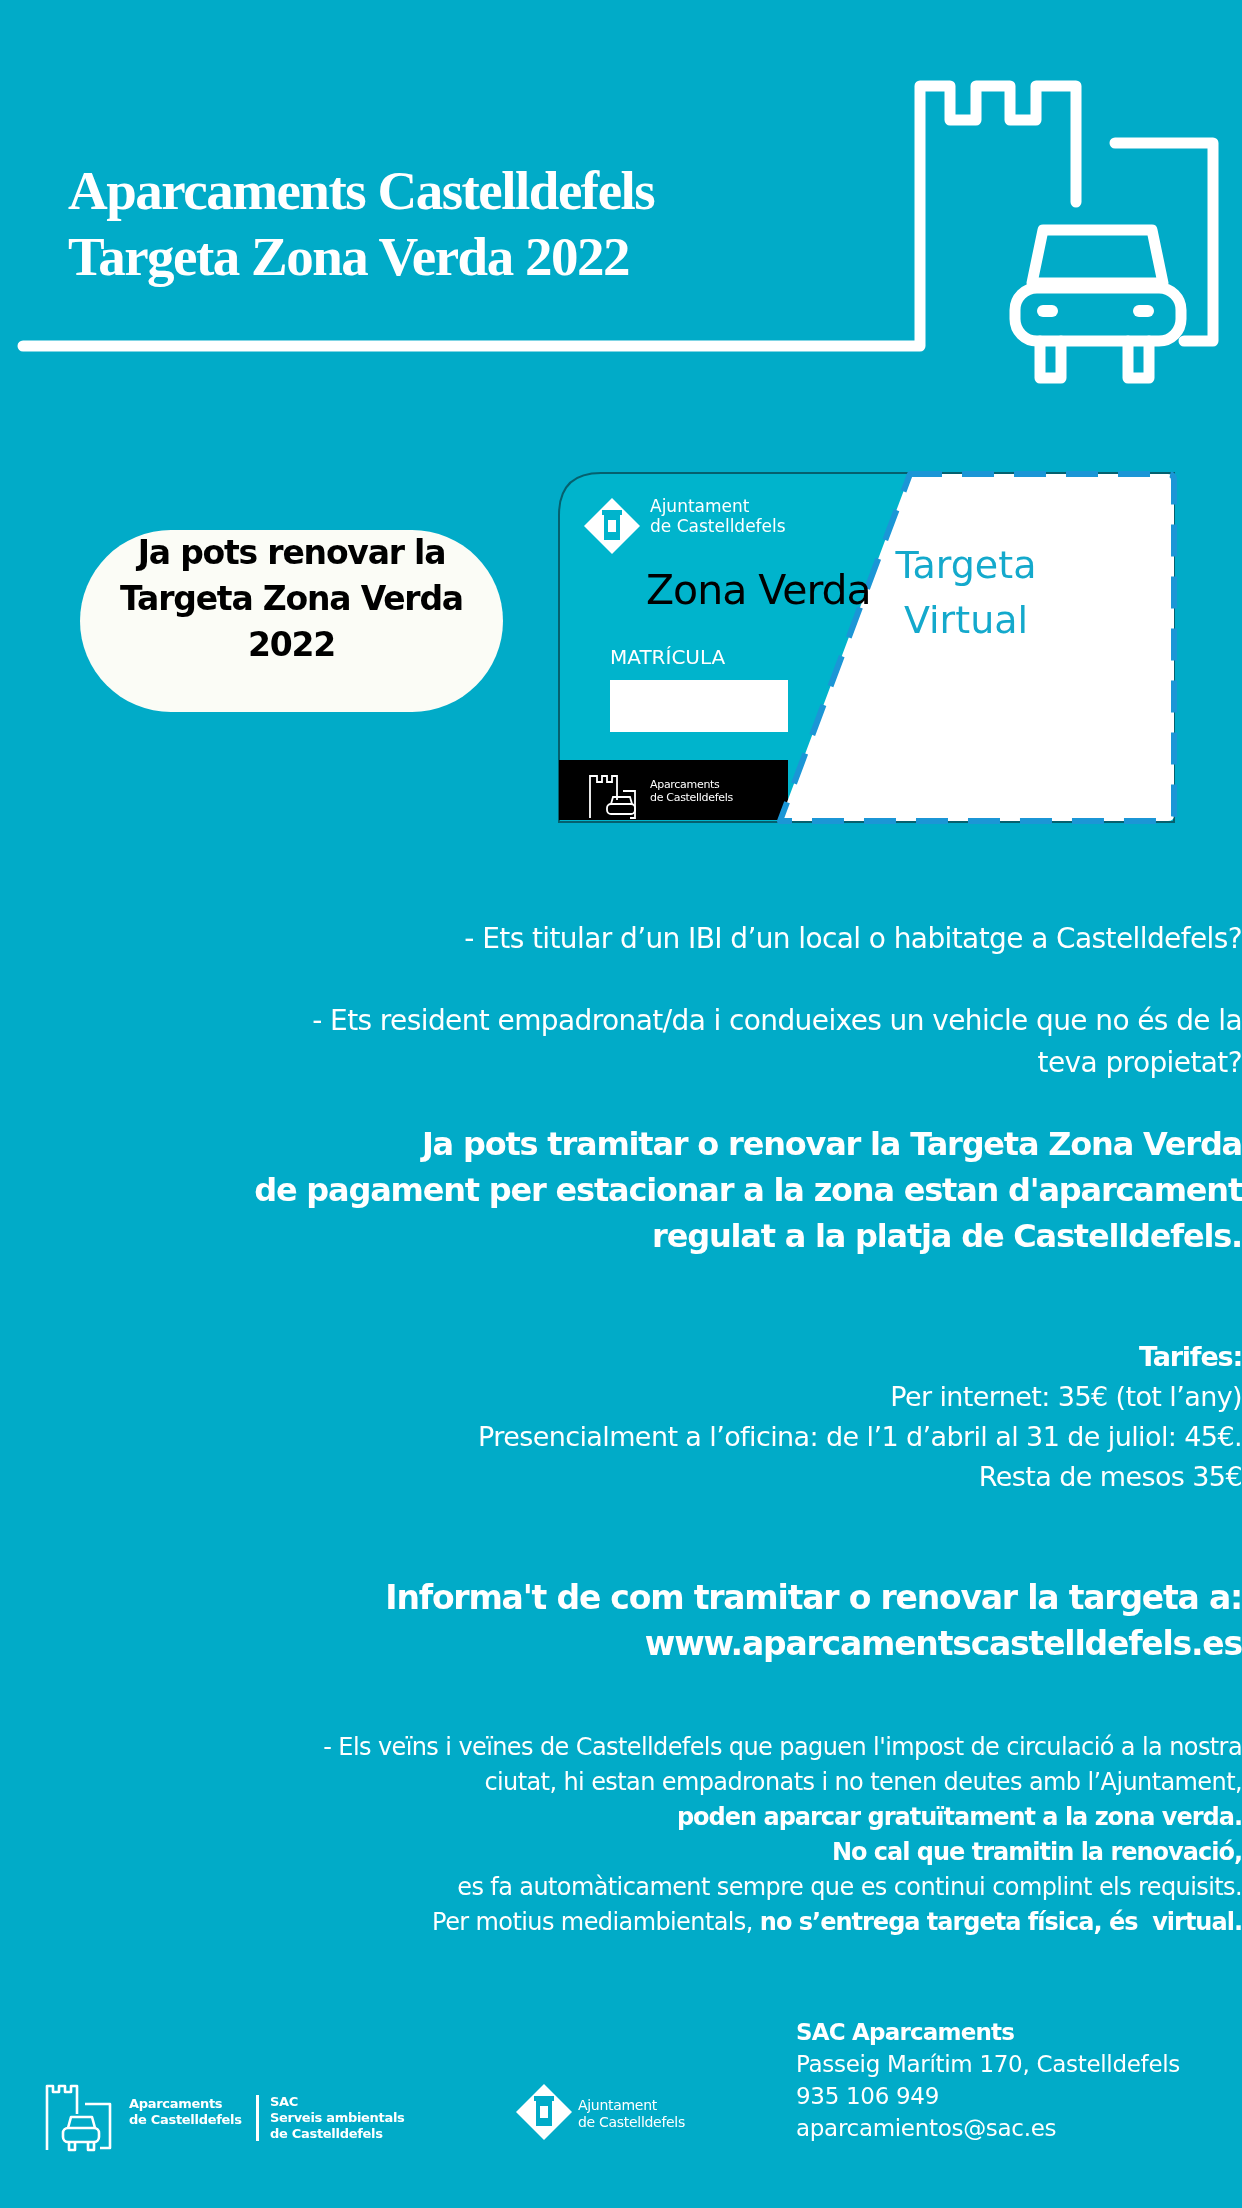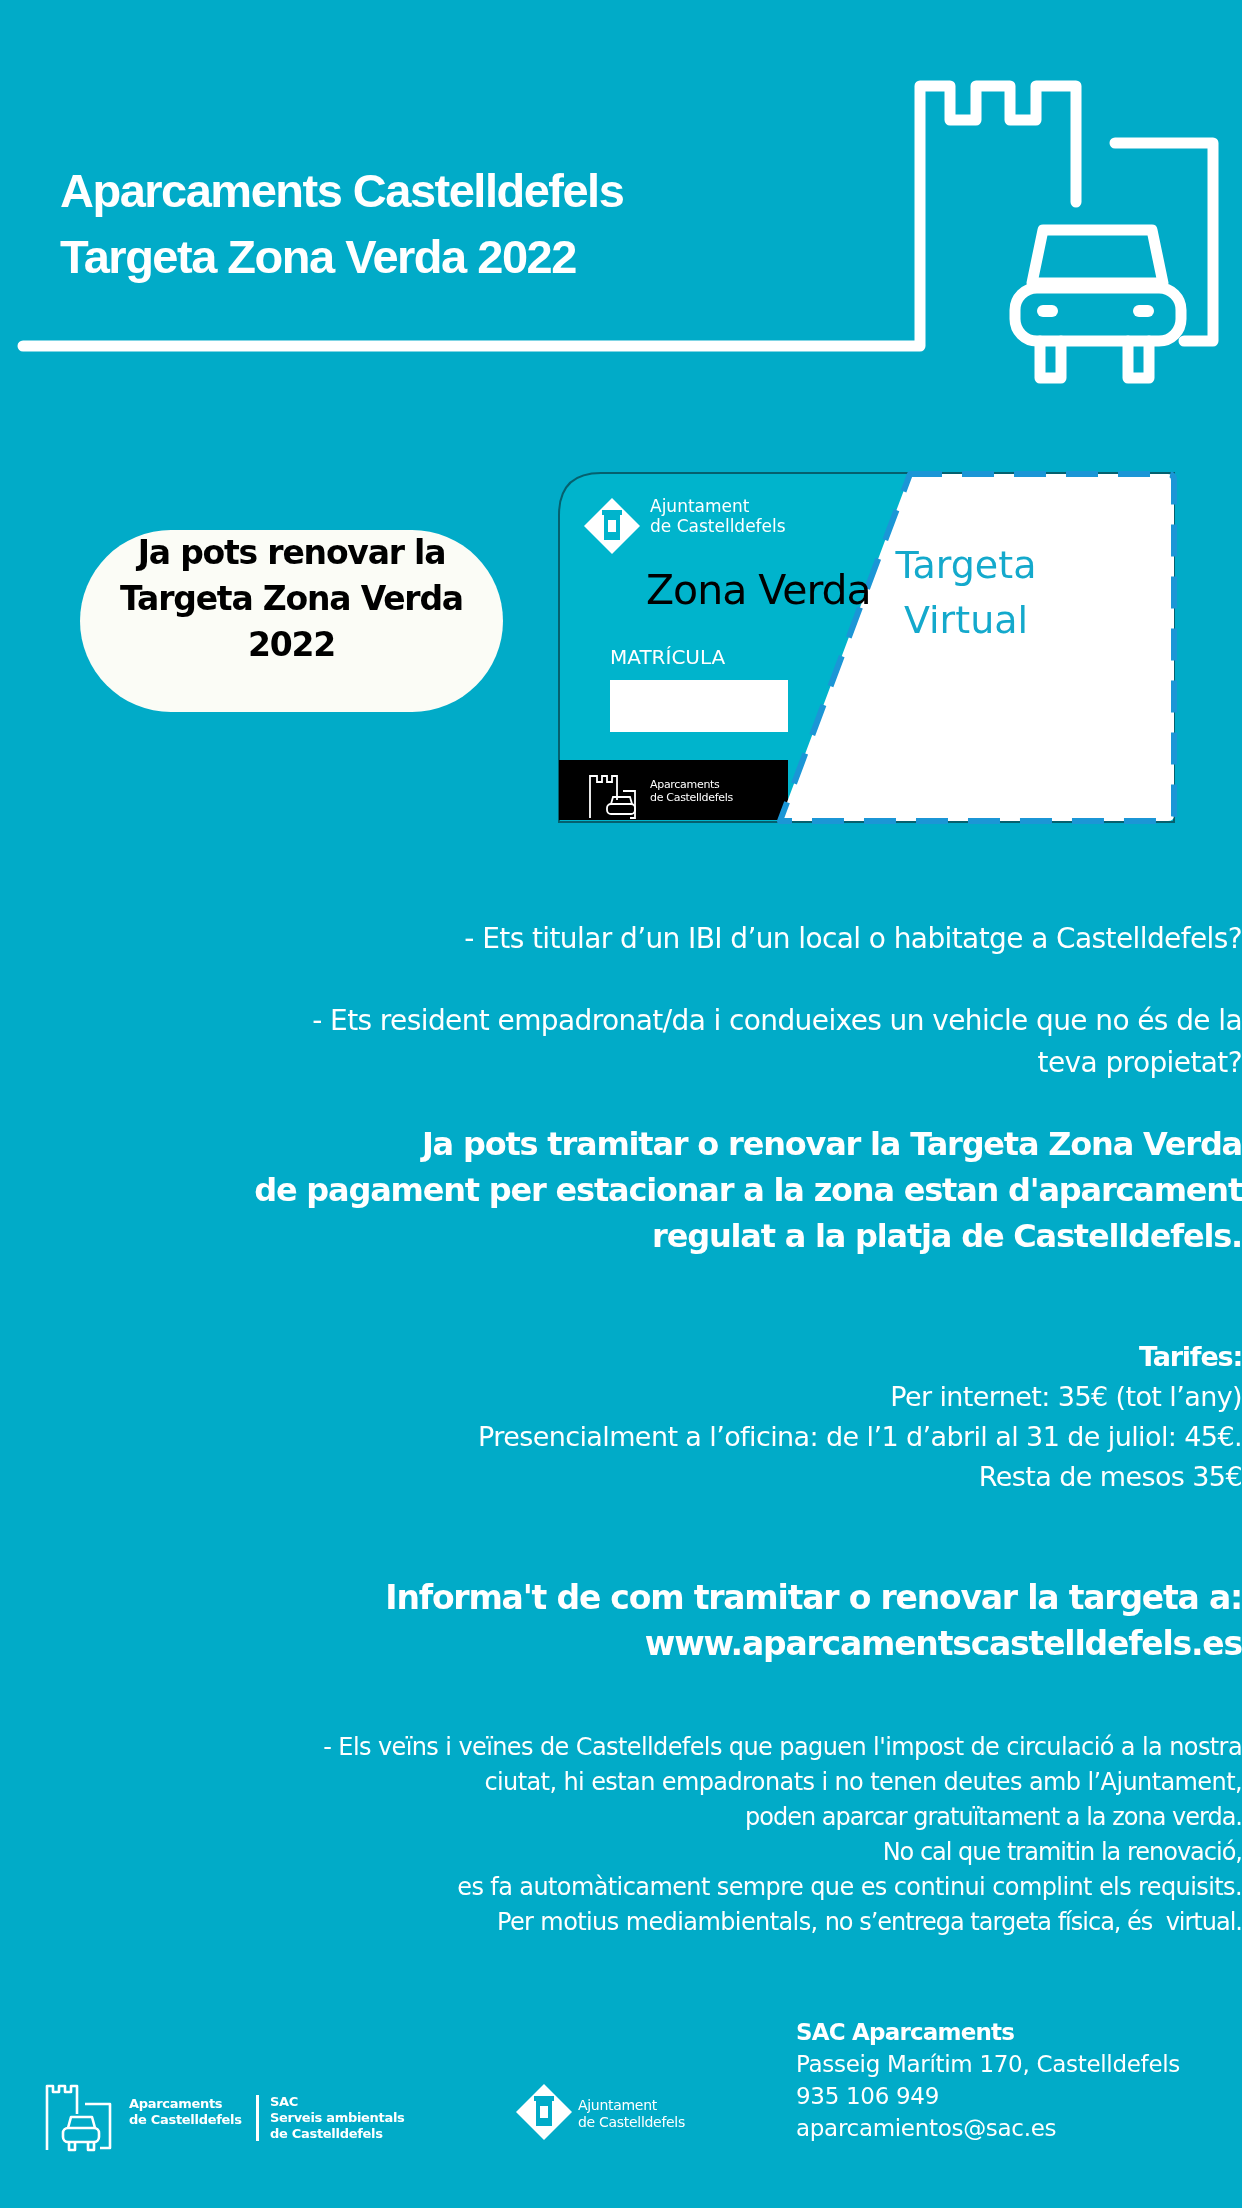--- a/index.html
+++ b/index.html
@@ -1,33 +1,33 @@
 <!DOCTYPE html>
 <html><head>
 <meta charset="utf-8">
 <style>
   html,body{margin:0;padding:0;}
   body{width:1242px;height:2208px;background:#01ABC8;position:relative;overflow:hidden;
        font-family:"Liberation Sans",sans-serif;color:#fff;}
   .abs{position:absolute;}
-  .title{left:60px;top:158px;font-family:Liberation Sans, sans-serif;font-weight:bold;font-size:47px;line-height:66px;letter-spacing:-1.5px;}
+  .title{left:68px;top:158px;font-family:Liberation Serif, serif;font-weight:bold;font-size:55px;line-height:66px;letter-spacing:-1.5px;}
   .header-graphic{left:0;top:0;}
   .pill{left:80px;top:530px;width:423px;height:182px;background:#FBFCF6;border-radius:120px;
         display:flex;align-items:flex-start;justify-content:center;text-align:center;}
   .pill span{display:block;color:#000;font-family:"DejaVu Sans",sans-serif;font-weight:bold;font-size:33px;line-height:46px;letter-spacing:-1.2px;}
   .card{left:556px;top:470px;width:622px;height:356px;}
   .card-txt{position:absolute;font-family:"DejaVu Sans",sans-serif;}
   .center{left:0;width:1242px;text-align:right;}
   .q{font-family:"DejaVu Sans",sans-serif;font-size:28px;line-height:42px;letter-spacing:-0.6px;}
   .b{font-family:"DejaVu Sans",sans-serif;font-weight:bold;letter-spacing:-1.2px;}
   .lead{font-size:32px;line-height:46px;}
   .tar{font-family:"DejaVu Sans",sans-serif;font-size:27px;line-height:40px;letter-spacing:-0.6px;}
   .info{font-size:33px;line-height:46px;}
   .small{font-family:"DejaVu Sans",sans-serif;font-size:24px;line-height:35px;letter-spacing:-0.6px;}
-  .small b{font-weight:normal;letter-spacing:-1px;}
+  .small b{font-weight:bold;letter-spacing:-1px;}
   .contact{left:796px;top:2016px;font-family:"DejaVu Sans",sans-serif;font-size:23px;line-height:32px;letter-spacing:-0.3px;}
   .logo-txt{font-family:"DejaVu Sans",sans-serif;font-size:13px;line-height:16px;letter-spacing:-0.3px;}
 </style>
 </head>
 <body>
 
 <svg class="abs header-graphic" width="1242" height="400" viewBox="0 0 1242 400">
   <g fill="none" stroke="#fff" stroke-width="11" stroke-linejoin="round" stroke-linecap="round">
     <polyline points="23,346 920,346 920,86 950,86 950,120 976,120 976,86 1010,86 1010,120 1036,120 1036,86 1076,86 1076,202"></polyline>
     <polyline points="1115,143 1213,143 1213,341 1184,341"></polyline>

